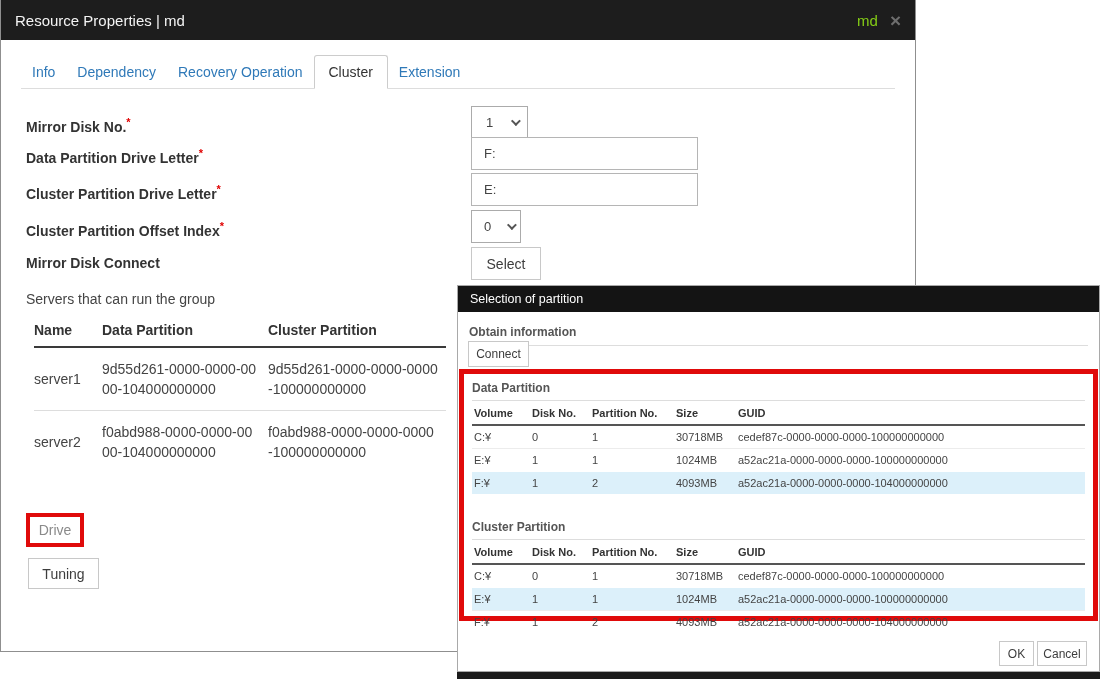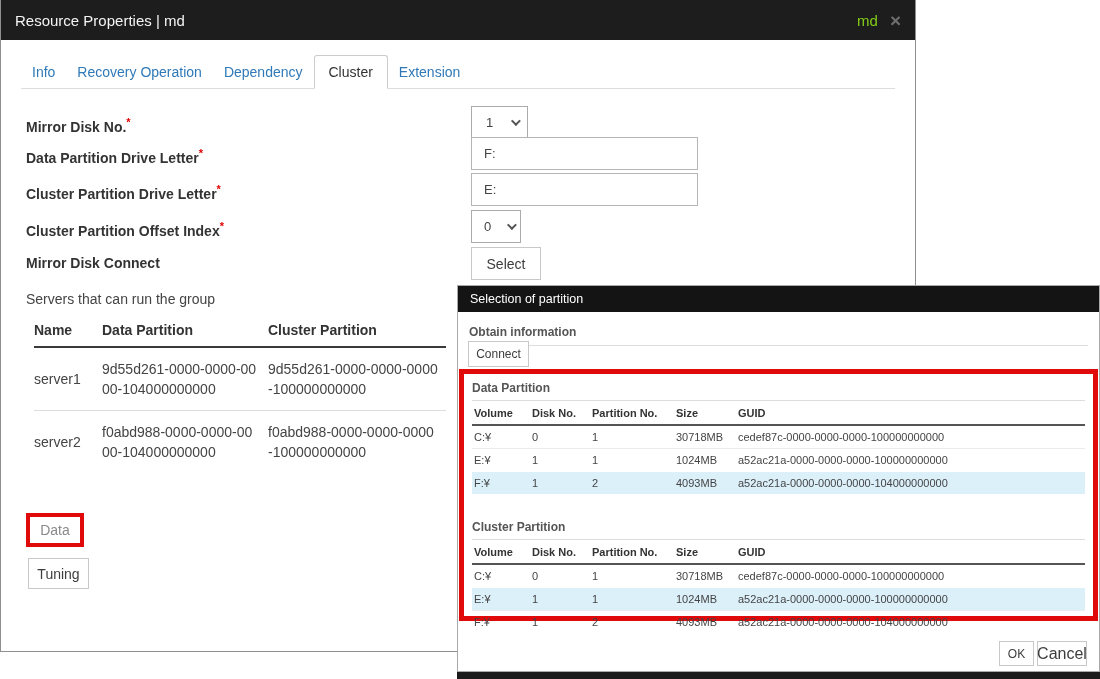--- a/index.html
+++ b/index.html
@@ -50,21 +50,21 @@
   .servers-table td { font-size:14px; color:#444; padding:11px 8px 11px 0;
                       word-break:break-all; line-height:20px; vertical-align:middle; }
   .servers-table tbody tr + tr td { border-top:1px solid #ddd; }
   .col-name { width:68px; } .col-dp { width:166px; } .col-cp { width:178px; }
 
   .edit-highlight { position:absolute; left:25px; top:513px; width:58px; height:34px;
                     border:4px solid #e00a0a; background:#fff; display:flex;
                     align-items:center; justify-content:center; }
   .edit-btn { color:#8a8a8a; font-size:14px; background:#fff; border:none; cursor:pointer;
               font-family:inherit; }
-  .tuning-btn { position:absolute; left:27px; top:558px; width:61px; height:31px; }
+  .tuning-btn { position:absolute; left:27px; top:558px; width:71px; height:31px; }
 
   
   .part-dialog { position:absolute; left:457px; top:285px; width:643px; height:387px;
                  background:#fff; border:1px solid #a9a9a9; z-index:5; }
   .part-titlebar { height:26px; background:#141414; color:#fff; font-size:12.5px;
                    display:flex; align-items:center; padding:0 12px; }
   .section-label { font-size:12px; font-weight:bold; color:#555; }
   .obtain { position:absolute; left:11px; top:36px; right:11px; }
   .obtain .rule { border-bottom:1px solid #ddd; margin-top:5px; }
   .connect-btn { position:absolute; left:10px; top:55px; width:61px; height:26px; font-size:12px; }
@@ -78,42 +78,42 @@
   .pt-table td { font-size:11px; color:#444; padding:5px 4px 5px 2px; white-space:nowrap;
                  overflow:hidden; }
   .pt-table tbody tr + tr td { border-top:1px solid #ececec; }
   .pt-table tr.hl td { background:#dcf0fa; border-top:1px solid #fff; }
   .ptc-vol { width:58px; } .ptc-disk { width:60px;margin-top:43px; } .ptc-part { width:84px; }
   .ptc-size { width:62px; }
   .pt-gap { height:23px; }
 
   .part-footer { position:absolute; right:12px; bottom:5px; display:flex; gap:3px; }
   .ok-btn { width:35px; height:25px; font-size:12px; }
-  .cancel-btn { width:50px; height:25px; font-size:16px; }
+  .cancel-btn { width:50px; height:25px; font-size:12px; }
 
   .bottom-strip { position:absolute; left:457px; top:672px; width:643px; height:7px;
                   background:#1b1b1b; z-index:6; }
 </style>
 </head>
 <body>
 
 <div class="screen">
 
   <div class="main-dialog">
     <div class="titlebar">
       <span>Resource Properties | md</span>
       <span class="spacer"></span>
       <span class="tb-right">md</span>
       <span class="close">×</span>
     </div>
 
     <div class="tabs">
       <div class="tab">Info</div>
+      <div class="tab">Dependency</div>
       <div class="tab">Recovery Operation</div>
-      <div class="tab">Dependency</div>
       <div class="tab active">Cluster</div>
       <div class="tab">Extension</div>
     </div>
 
     <div class="field" style="top:106px;">
       <span class="field-label"><span>Mirror Disk No.</span><span class="req">*</span></span>
       <div class="ctrl selectbox" style="width:57px;">
         <span>1</span>
         <span class="chev"></span>
       </div>
@@ -160,21 +160,21 @@
         </tr>
         <tr>
           <td>server2</td>
           <td>f0abd988-0000-0000-0000-104000000000</td>
           <td>f0abd988-0000-0000-0000-100000000000</td>
         </tr>
       </tbody>
     </table>
 
     <div class="edit-highlight">
-      <button class="edit-btn">Data</button>
+      <button class="edit-btn">Drive</button>
     </div>
     <button class="btn tuning-btn">Tuning</button>
   </div>
 
   <div class="part-dialog">
     <div class="part-titlebar">
       <span>Selection of partition</span>
     </div>
 
     <div class="obtain">

